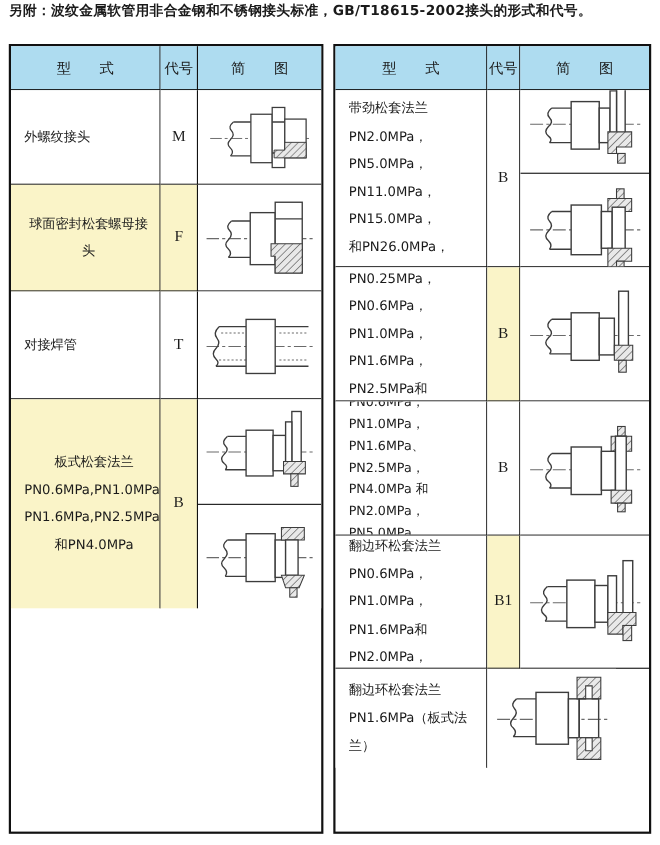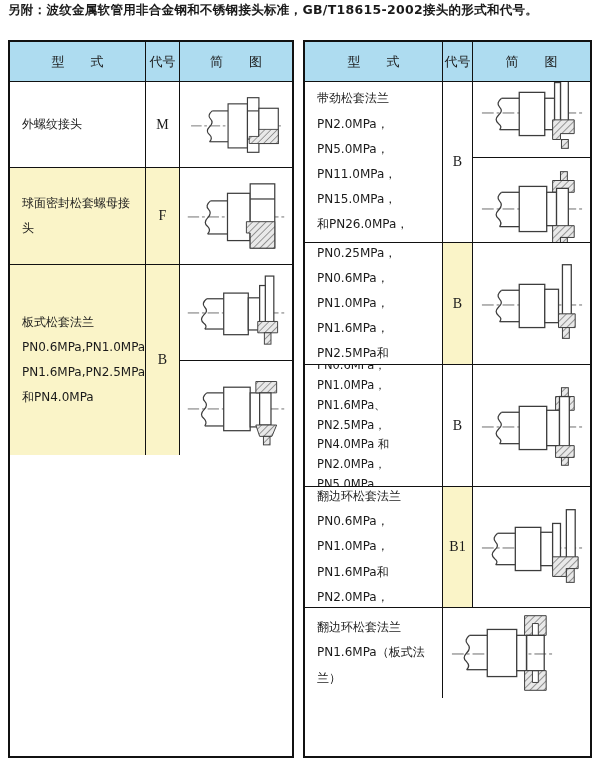--- a/index.html
+++ b/index.html
@@ -35,21 +35,21 @@
   .type{
     justify-content:flex-start;text-align:left;
     padding:4px 6px 4px 12px;font-size:12px;line-height:2.1;
     white-space:pre-line;
   }
   .type.tight{line-height:1.72;font-size:11.5px;}
   .code{
     font-family:"Liberation Serif","DejaVu Serif",serif;
     font-size:14px;
   }
-  .hl{background:var(--highlight-bg,#faf4c8);}
+  .hl{background:var(--highlight-bg,#faf4c8);text-align:center;}
   
   .tbl-left .c1{width:136px;}
   .tbl-left .c2{width:34px;}
   .tbl-left .c3{width:112px;}
   
   .tbl-right .c1{width:138px;}
   .tbl-right .c2{width:30px;}
   .tbl-right .c3{width:117px;}
   .dia{padding:0;}
   .dia.split{flex-direction:column;align-items:stretch;}
@@ -119,20 +119,39 @@
         <rect class="ln" x="70" y="8" width="26" height="68"></rect>
         <line class="nf" x1="70" y1="24" x2="96" y2="24"></line>
           <line class="nf" x1="70" y1="60" x2="96" y2="60"></line>
         <path class="ht" d="M66 48 H96 V76 H70 V60 H66 Z"></path>
       </svg>
     </div>
   </div>
 
 
 
+  <div class="row" style="height:98px">
+    <div class="cell c1 type">对接焊管</div>
+    <div class="cell c2 code">T</div>
+    <div class="cell c3 dia last-col">
+      <svg width="104" height="88" viewBox="0 0 110 84">
+        <line class="cl" x1="4" y1="43" x2="106" y2="43"></line>
+        <path class="nf" d="M16 24 Q10 30 14 35 Q18 40 13 45 Q8 50 13 55 Q17 59 13 62"></path>
+        <line class="nf" x1="16" y1="24" x2="42" y2="24"></line>
+          <line class="nf" x1="13" y1="62" x2="42" y2="62"></line>
+        <line class="dt" x1="18" y1="30" x2="42" y2="30"></line>
+          <line class="dt" x1="16" y1="56" x2="42" y2="56"></line>
+        <rect class="ln" x="42" y="17" width="28" height="52"></rect>
+        <line class="nf" x1="70" y1="24" x2="102" y2="24"></line>
+          <line class="nf" x1="70" y1="62" x2="102" y2="62"></line>
+        <line class="dt" x1="74" y1="30" x2="102" y2="30"></line>
+          <line class="dt" x1="74" y1="56" x2="102" y2="56"></line>
+      </svg>
+    </div>
+  </div>
 
   <div class="row last-row" style="height:190px">
     <div class="cell c1 type hl">板式松套法兰
 PN0.6MPa,PN1.0MPa,
 PN1.6MPa,PN2.5MPa,
 和PN4.0MPa</div>
     <div class="cell c2 code hl">B</div>
     <div class="cell c3 dia split last-col">
       <div class="sub">
         <svg width="104" height="86" viewBox="0 0 110 84">

